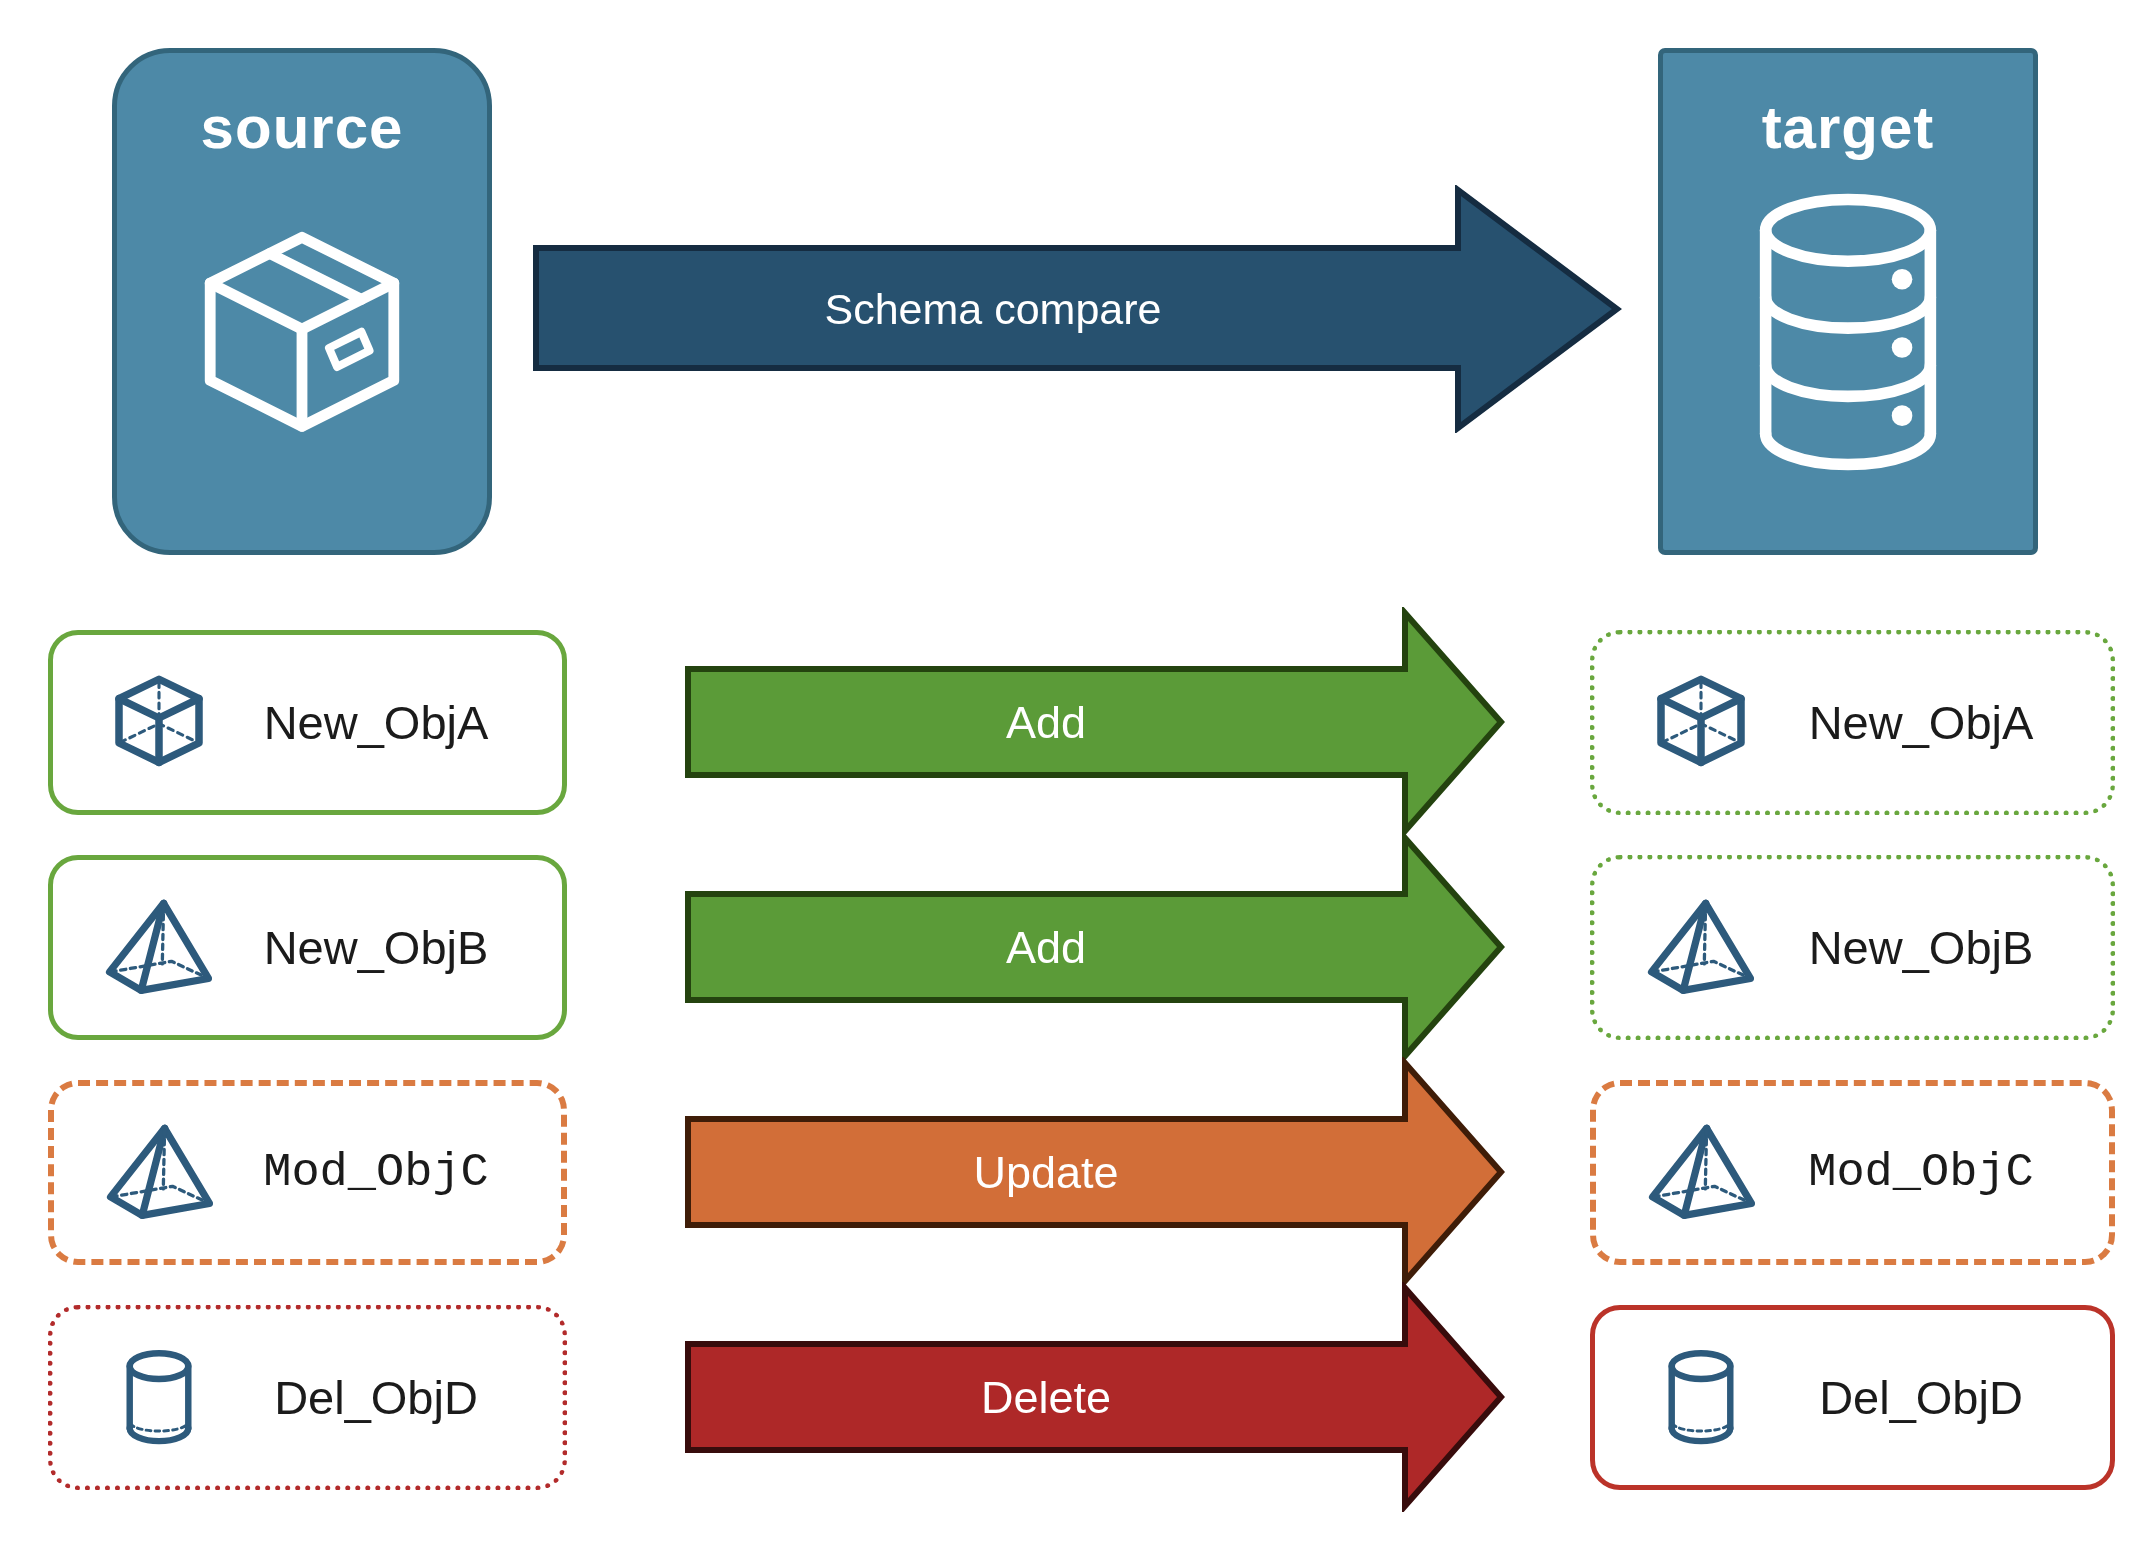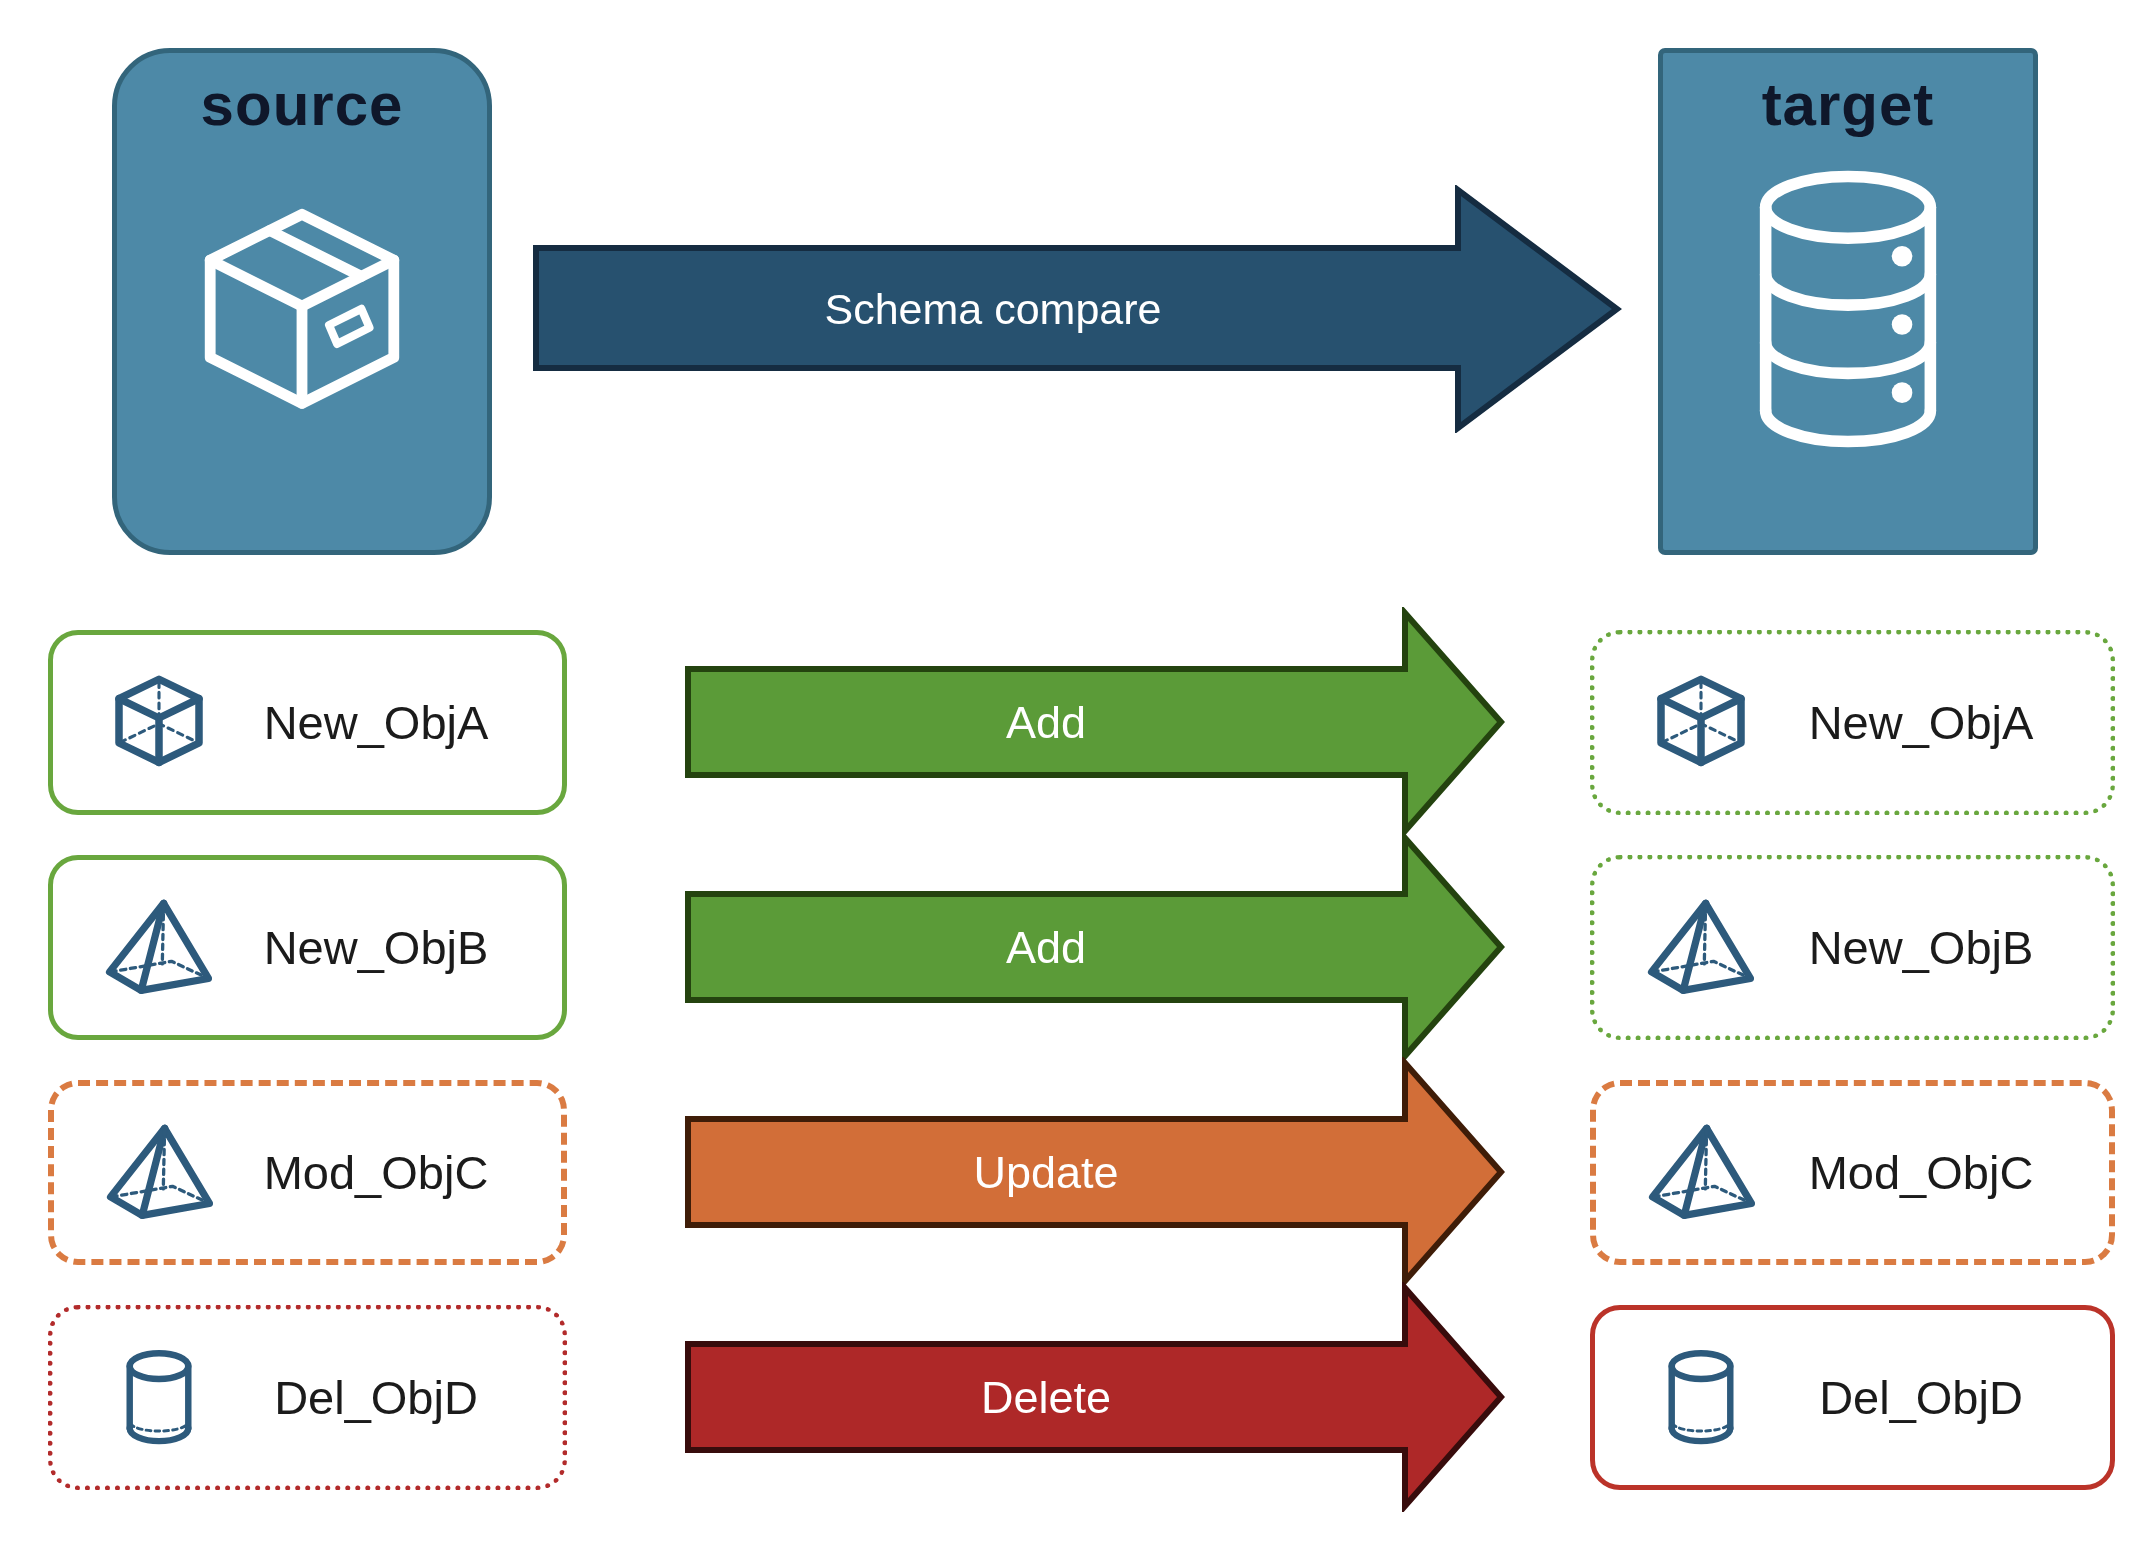--- a/index.html
+++ b/index.html
@@ -6,21 +6,21 @@
   .canvas {
     position:relative; width:2150px; height:1550px; background:#ffffff;
     font-family:"Liberation Sans", sans-serif; overflow:hidden;
   }
   
   .node {
     position:absolute; width:380px; height:507px;
     background:#4d89a7; border:5px solid #33657b; border-radius:58px;
     box-sizing:border-box; display:flex; flex-direction:column; align-items:center;
   }
-  .node-label { margin-top:17px; font-size:60px; font-weight:bold; color:#0f172a; letter-spacing:1px; }
+  .node-label { margin-top:40px; font-size:60px; font-weight:bold; color:#ffffff; letter-spacing:1px; }
   .node svg { flex:none; }
 
   
   .arrow-svg { position:absolute; }
   .arrow-flow polygon   { fill:#27516f; stroke:#152c41; stroke-width:6; }
   .arrow-add polygon    { fill:#5b9b38; stroke:#24430f; stroke-width:6; }
   .arrow-update polygon { fill:#d26e38; stroke:#3f1d08; stroke-width:6; }
   .arrow-delete polygon { fill:#ae2828; stroke:#380c0c; stroke-width:6; }
   .arrow-svg text { fill:#ffffff; font-family:"Liberation Sans", sans-serif; }
   .row-arrow-text  { font-size:45px; }
@@ -28,21 +28,21 @@
 
   
   .obj-box {
     position:absolute; height:185px; background:#ffffff; border-radius:30px;
     box-sizing:border-box; display:flex; align-items:center;
   }
   .obj-left  { left:48px;  width:519px; }
   .obj-right { left:1590px; width:525px; }
   .b-green-solid   { border:5px solid  #69a73e; }
   .b-green-dotted  { border:5px dotted #69a73e; }
-  .b-orange-dashed { border:6px dashed #da7b42; }
+  .b-orange-dashed { border:6px dashed #da7b42;font-family:Liberation Mono, monospace; }
   .b-red-dotted    { border:5px dotted #b22b2b; }
   .b-red-solid     { border:5px solid  #bb3329; }
   .icon-wrap { flex:none; margin-left:48px; width:115px; height:115px;
                display:flex; align-items:center; justify-content:center; }
   .obj-label { flex:1; text-align:center; font-size:47px; color:#1b1b1b; padding-right:26px; }
 
   .hidden-defs { position:absolute; width:0; height:0; overflow:hidden; }
 </style>
 </head>
 <body>

